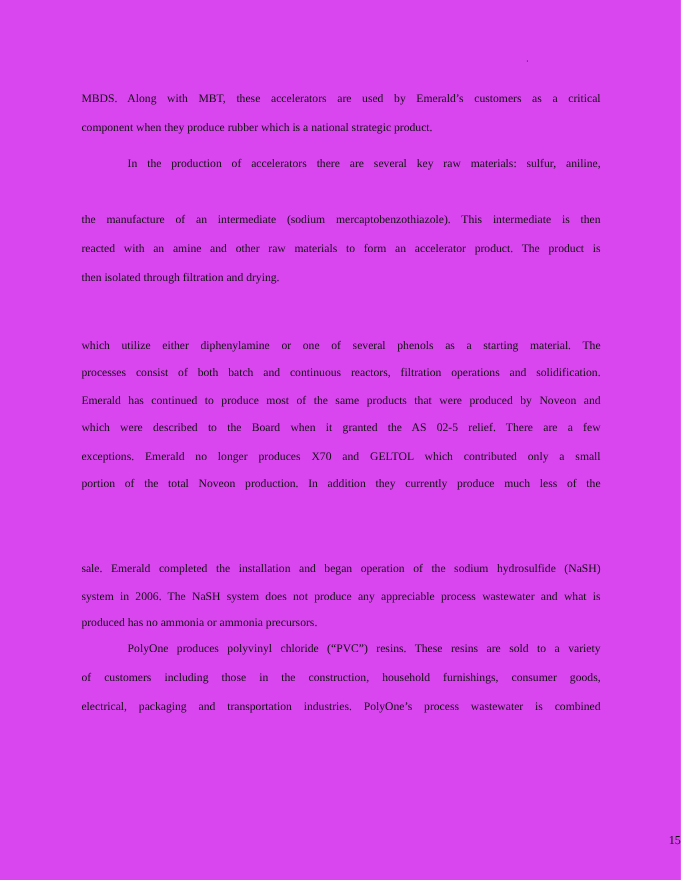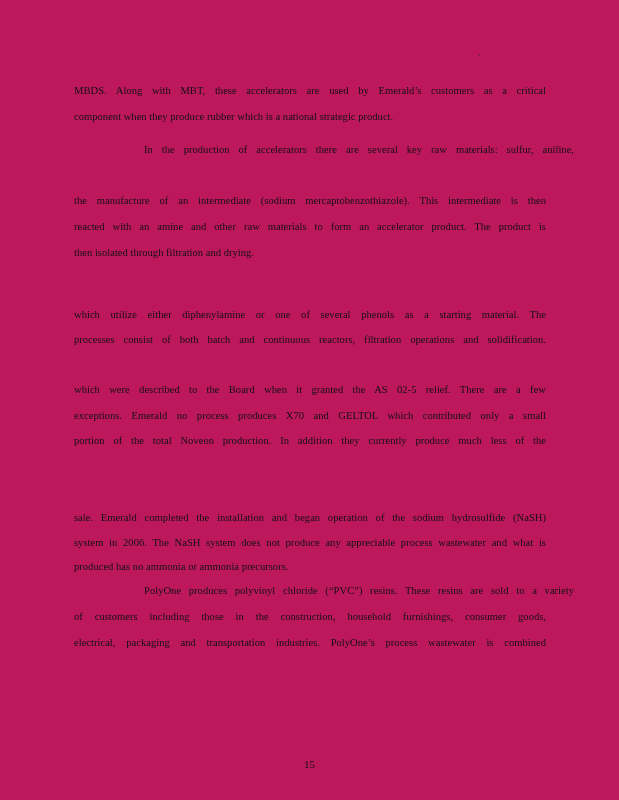--- a/index.html
+++ b/index.html
@@ -1,49 +1,50 @@
 <!DOCTYPE html>
 <html><head>
 <meta charset="utf-8">
 <style>
   html, body { margin: 0; padding: 0; background: #ffffff; }
   body { width: 619px; height: 800px; position: relative; overflow: hidden; }
-  .page { position: absolute; left: 0; top: 0; width: 619px; height: 800px; background: #be185d; }
+  .page { position: absolute; left: 0; top: 0; width: 619px; height: 800px; background: #d946ef; }
   .dot { position: absolute; left: 479px; top: 55px; width: 1px; height: 1px; background: #333; }
   .line {
     position: absolute; left: 74px; width: 472px;
     font-family: "Liberation Serif", serif; font-size: 10.6px; color: #111;
     white-space: nowrap; text-align: justify; text-align-last: justify;
     line-height: 13px; height: 13px;
   }
-  .line.indent { left: 116px; width: 430px; margin-left: 28px; }
+  .line.indent { left: 116px; width: 430px; }
   .line.last { text-align-last: left; }
   .pagenum {
-    position: absolute; left: 0; width: 619px; top: 758px; text-align: center;
+    position: absolute; left: 0; width: 619px; top: 758px; text-align: right;
     font-family: "Liberation Serif", serif; font-size: 11px; color: #111;
   }
 </style>
 </head>
 <body>
 
 <div class="page">
   <div class="dot"></div>
 
   <div class="line" style="top:84px">MBDS.  Along with MBT, these accelerators are used by Emerald’s customers as a critical</div>
   <div class="line last" style="top:110px">component when they produce rubber which is a national strategic product.</div>
 
   <div class="line indent" style="top:143px">In the production of accelerators there are several key raw materials: sulfur, aniline,</div>
   <div class="line" style="top:194px">the manufacture of an intermediate (sodium mercaptobenzothiazole).  This intermediate is then</div>
   <div class="line" style="top:220px">reacted with an amine and other raw materials to form an accelerator product.  The product is</div>
   <div class="line last" style="top:246px">then isolated through filtration and drying.</div>
 
   <div class="line" style="top:308px">which utilize either diphenylamine or one of several phenols as a starting material.  The</div>
   <div class="line" style="top:333px">processes consist of both batch and continuous reactors, filtration operations and solidification.</div>
+  <div class="line" style="top:358px">Emerald has continued to produce most of the same products that were produced by Noveon and</div>
   <div class="line" style="top:383px">which were described to the Board when it granted the AS 02-5 relief.  There are a few</div>
-  <div class="line" style="top:409px">exceptions.  Emerald no process produces X70 and GELTOL which contributed only a small</div>
+  <div class="line" style="top:409px">exceptions.  Emerald no longer produces X70 and GELTOL which contributed only a small</div>
   <div class="line" style="top:434px">portion of the total Noveon production.  In addition they currently produce much less of the</div>
   <div class="line" style="top:511px">sale.  Emerald completed the installation and began operation of the sodium hydrosulfide (NaSH)</div>
   <div class="line" style="top:536px">system in 2006.  The NaSH system does not produce any appreciable process wastewater and what is</div>
   <div class="line last" style="top:560px">produced has no ammonia or ammonia precursors.</div>
 
   <div class="line" style="top:610px">of customers including those in the construction, household furnishings, consumer goods,</div>
   <div class="line indent" style="top:584px">PolyOne produces polyvinyl chloride (“PVC”) resins.  These resins are sold to a variety</div>
   <div class="line" style="top:636px">electrical, packaging and transportation industries.  PolyOne’s process wastewater is combined</div>
 
   <div class="pagenum">15</div>

